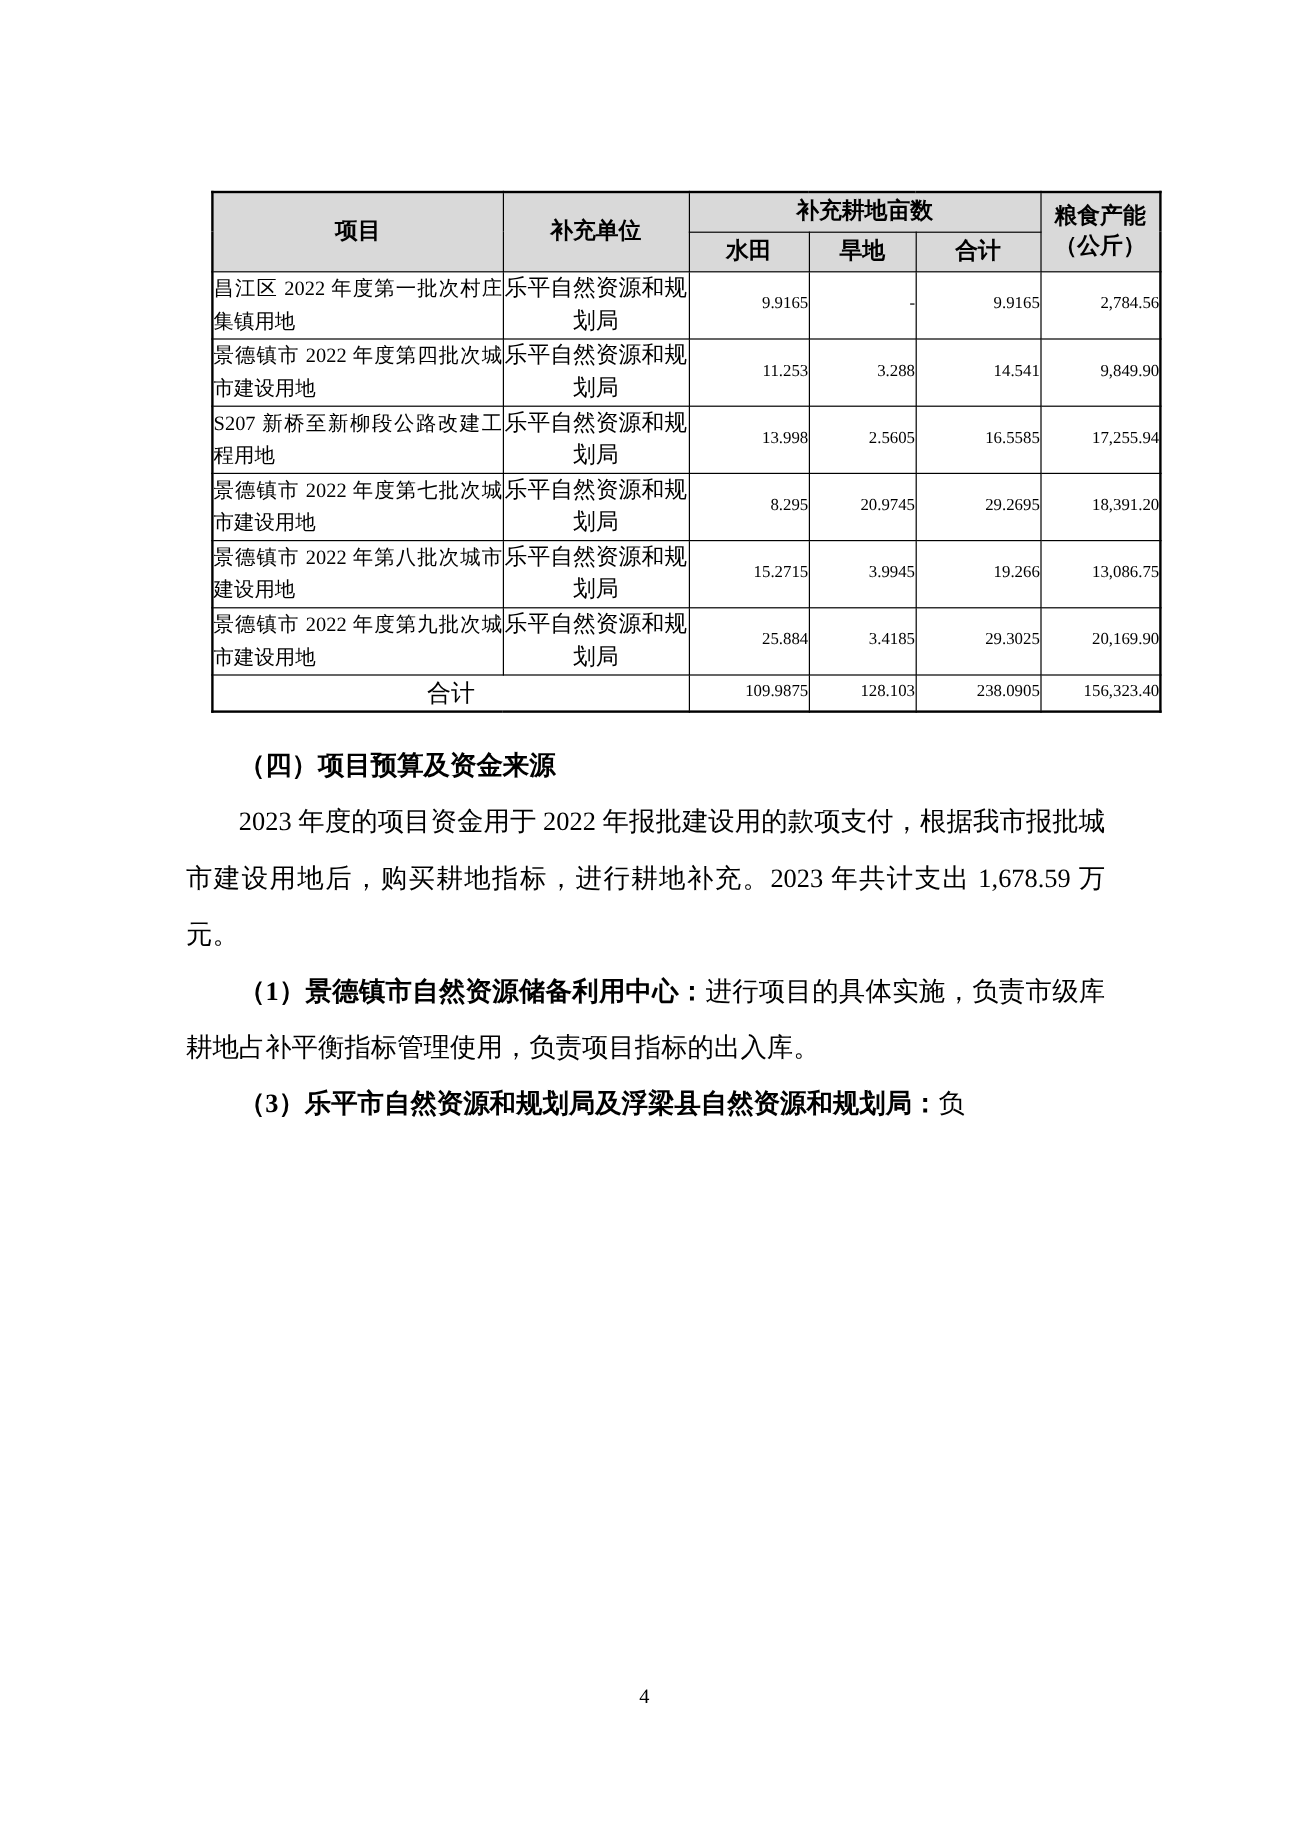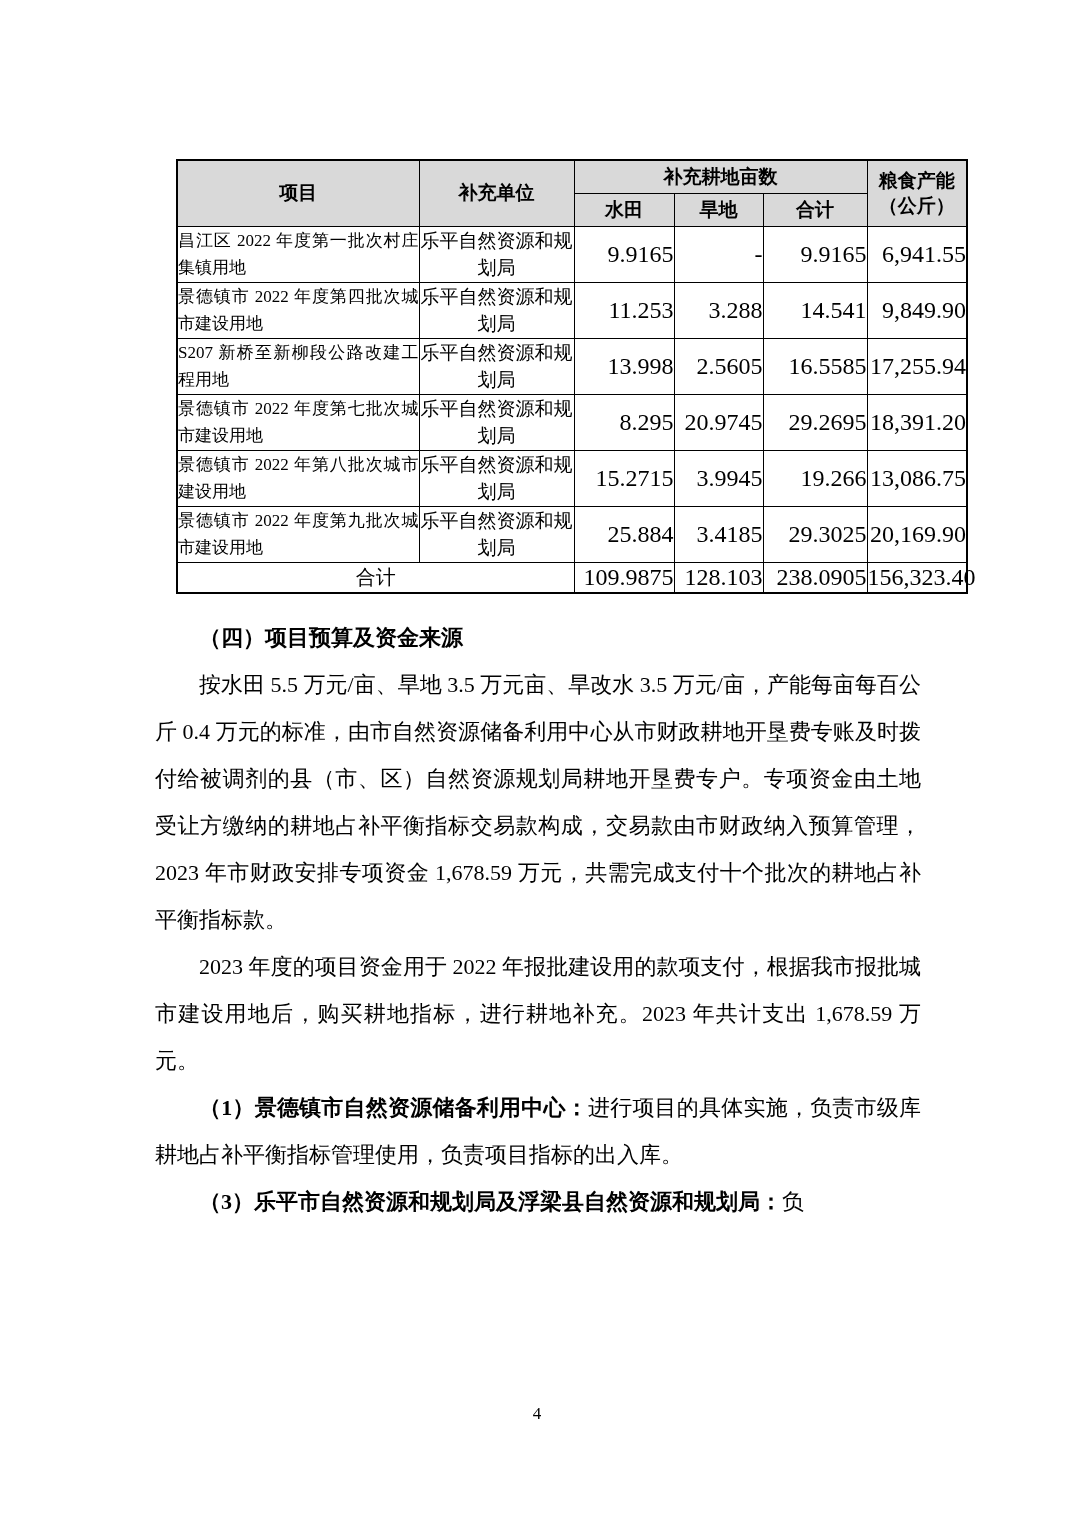--- a/index.html
+++ b/index.html
@@ -51,21 +51,21 @@
     padding: 2px 7px 2px 8px;
     word-break: break-all;
   }
   td.c-unit {
     font-size: 19px;
     line-height: 27px;
     text-align: center;
     padding: 2px 6px 2px 9px;
   }
   td.c-num {
-    font-size: 24px;
+    font-size: 14px;
     text-align: right;
     padding-right: 9px;
   }
   tr.total-row { height: 31px; }
   tr.total-row td.c-label {
     font-size: 20px;
     text-align: center;
   }
 
   
@@ -135,21 +135,21 @@
           <th>合计</th>
         </tr>
       </thead>
       <tbody>
         <tr class="data-row">
           <td class="c-project">昌江区 2022 年度第一批次村庄集镇用地</td>
           <td class="c-unit">乐平自然资源和规划局</td>
           <td class="c-num">9.9165</td>
           <td class="c-num">-</td>
           <td class="c-num">9.9165</td>
-          <td class="c-num">6,941.55</td>
+          <td class="c-num">2,784.56</td>
         </tr>
         <tr class="data-row">
           <td class="c-project">景德镇市 2022 年度第四批次城市建设用地</td>
           <td class="c-unit">乐平自然资源和规划局</td>
           <td class="c-num">11.253</td>
           <td class="c-num">3.288</td>
           <td class="c-num">14.541</td>
           <td class="c-num">9,849.90</td>
         </tr>
         <tr class="data-row">
@@ -189,21 +189,20 @@
           <td class="c-num">109.9875</td>
           <td class="c-num">128.103</td>
           <td class="c-num">238.0905</td>
           <td class="c-num">156,323.40</td>
         </tr>
       </tbody>
     </table>
 
     <div class="textblock">
       <h3 class="sec-heading">（四）项目预算及资金来源</h3>
-      <p class="para">按水田 5.5 万元/亩、旱地 3.5 万元亩、旱改水 3.5 万元/亩，产能每亩每百公斤 0.4 万元的标准，由市自然资源储备利用中心从市财政耕地开垦费专账及时拨付给被调剂的县（市、区）自然资源规划局耕地开垦费专户。专项资金由土地受让方缴纳的耕地占补平衡指标交易款构成，交易款由市财政纳入预算管理，2023 年市财政安排专项资金 1,678.59 万元，共需完成支付十个批次的耕地占补平衡指标款。</p>
       <p class="para">2023 年度的项目资金用于 2022 年报批建设用的款项支付，根据我市报批城市建设用地后，购买耕地指标，进行耕地补充。2023 年共计支出 1,678.59 万元。</p>
 
 
       <p class="para">
         <span class="lead">（1）景德镇市自然资源储备利用中心：</span><span>进行项目的具体实施，负责市级库耕地占补平衡指标管理使用，负责项目指标的出入库。</span>
       </p>
       <p class="para">
         <span class="lead">（3）乐平市自然资源和规划局及浮梁县自然资源和规划局：</span><span>负</span>
       </p>
     </div>

